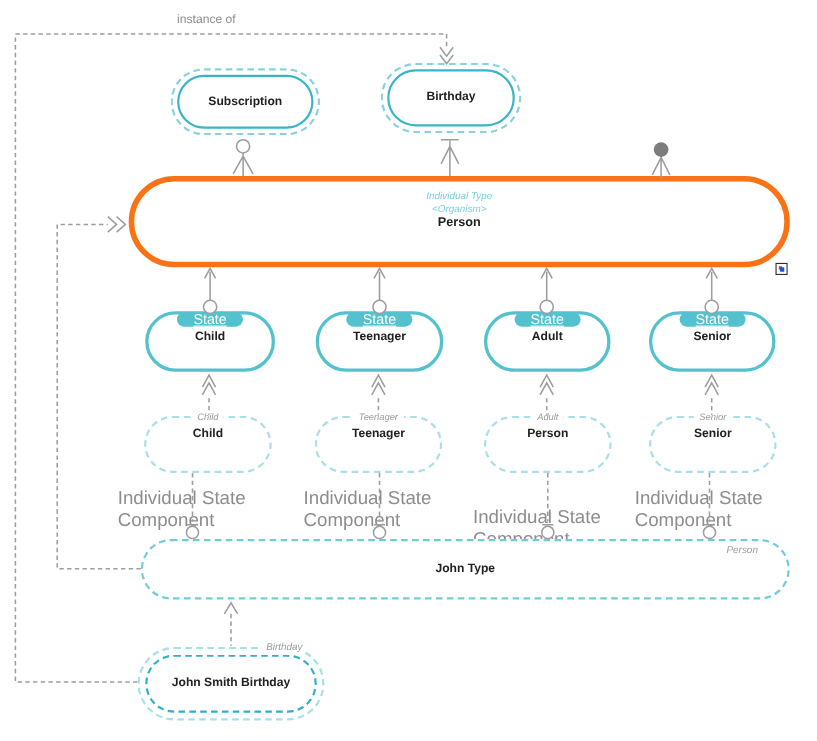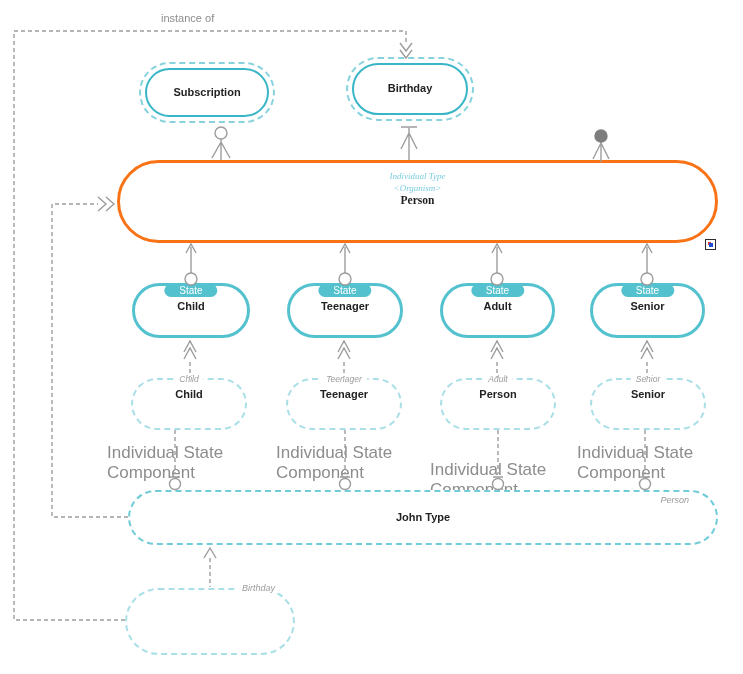--- a/index.html
+++ b/index.html
@@ -13,35 +13,35 @@
   .free-label { position:absolute; font-size:11px; color:#8d8d8d; z-index:2; }
 
   
   .event-outer { border:2px dashed #86d3de; border-radius:34px; z-index:2; }
   .event-inner { position:absolute; left:4px; top:4px; right:4px; bottom:4px;
     border:2px solid #38b6c7; border-radius:27px;
     display:flex; align-items:center; justify-content:center; text-align:center; }
   .node-label { font-size:11px; font-weight:bold; color:#222; line-height:1.25; }
 
   
-  .person-box { border:3px solid #f97316; border-radius:42px; z-index:2;
-    display:flex; flex-direction:column; align-items:center; padding-top:7px;font-family:Liberation Serif, serif; }
+  .person-box { border:5px solid #f97316; border-radius:42px; z-index:2;
+    display:flex; flex-direction:column; align-items:center; padding-top:7px; }
   .stereo { font-size:9px; font-style:italic; color:#7bccdd; line-height:12px; }
   .person-name { font-size:11.5px; font-weight:bold; color:#1f1f1f; line-height:13px; }
 
   .badge { position:absolute; width:11px; height:11px; box-sizing:border-box;
     border:1px solid #2c2c2c; background:#fff; z-index:3; }
   .badge .dot-r { position:absolute; left:2px; top:2px; width:3px; height:3px; background:#e03c31; }
   .badge .dot-b { position:absolute; right:2px; bottom:2px; width:4px; height:4px; background:#1f4fd8; }
 
   
   .state-box { border:3px solid #54c2ce; border-radius:29px; z-index:2; text-align:center; }
   .state-tab { position:absolute; left:50%; transform:translateX(-50%); top:-2px;
-    background:#54c2ce; color:#fff; font-size:10px; line-height:13px;
-    padding:0 15px; border-radius:8px; white-space:nowrap; }
+    background:#54c2ce; color:#fff; font-size:13px; line-height:13px;
+    padding:0 15px; border-radius:8px; white-space:nowrap;text-decoration:underline; }
   .state-name { display:block; margin-top:14px; font-size:11px; font-weight:bold; color:#222; }
 
   
   .inst-box { border:2px dashed #a9dfe7; border-radius:27px; z-index:2; text-align:center; }
   .inst-tag { position:absolute; left:50%; transform:translateX(-50%); top:-6px;
     background:#fff; padding:0 5px; font-size:8.5px; font-style:italic;
     color:#9b9b9b; white-space:nowrap; }
   .inst-name { display:block; margin-top:8px; font-size:11px; font-weight:bold; color:#222; }
 
   .isc-label { position:absolute; width:140px; text-align:left;
@@ -123,21 +123,21 @@
 
       <g>
         <path d="M210,558 L210,587" stroke-dasharray="4 3"></path>
         <path d="M204,558 L210,548 L216,558"></path>
       </g>
     </g>
   </svg>
 
   <span class="free-label" style="left:161px; top:12px;">instance of</span>
 
-  <div class="node event-outer" style="left:139px; top:62px; width:136px; height:61px;">
+  <div class="node event-outer" style="left:155px; top:62px; width:136px; height:61px;">
     <div class="event-inner">
       <span class="node-label">Subscription</span>
     </div>
   </div>
 
   <div class="node event-outer" style="left:346px; top:57px; width:128px; height:64px;">
     <div class="event-inner">
       <span class="node-label">Birthday</span>
     </div>
   </div>
@@ -193,15 +193,18 @@
   <span class="isc-label" style="left:430px; top:460px;">Individual State Component</span>
   <span class="isc-label" style="left:577px; top:443px;">Individual State Component</span>
 
   <div class="node js-box" style="left:128px; top:490px; width:590px; height:55px;">
     <span class="corner-tag">Person</span>
     <span class="node-label">John Type</span>
   </div>
 
   <div class="node jsb-outer" style="left:125px; top:588px; width:170px; height:67px;">
     <span class="jsb-tag">Birthday</span>
+    <div class="jsb-inner">
+      <span class="node-label">John Smith Birthday</span>
+    </div>
   </div>
 
 </div>
 
 </body></html>

